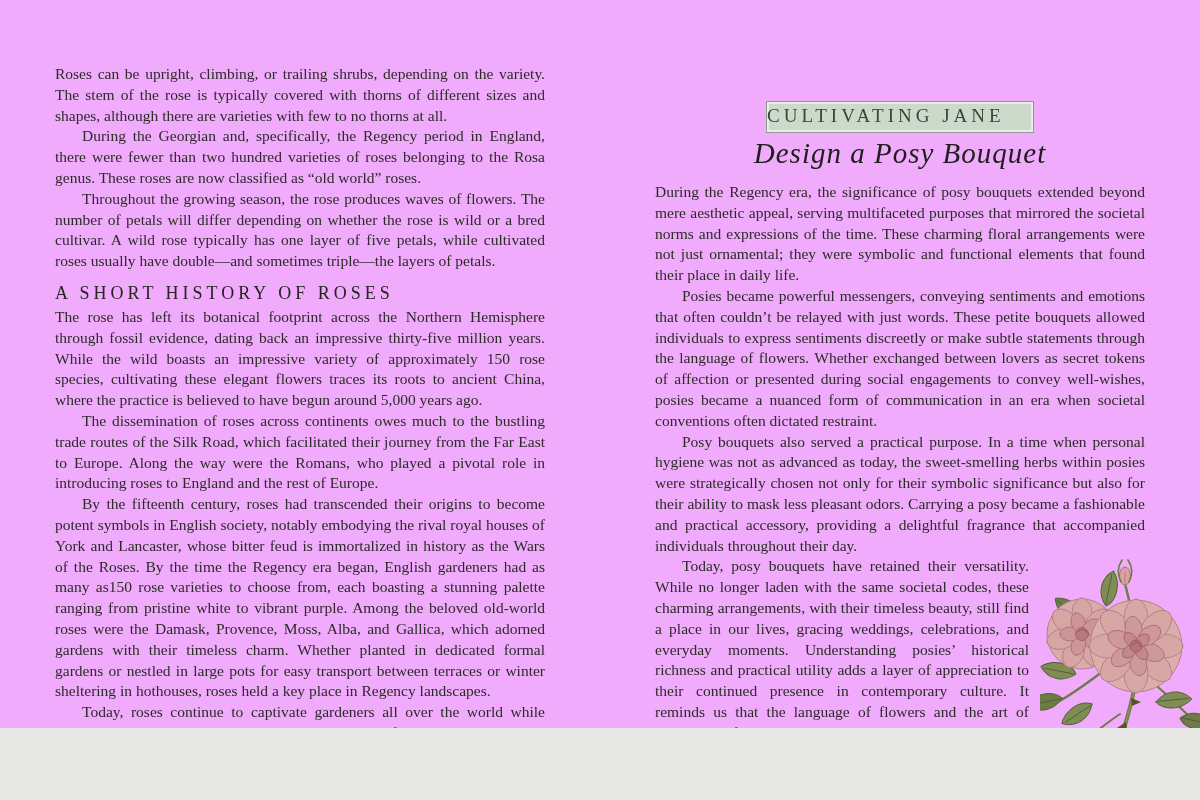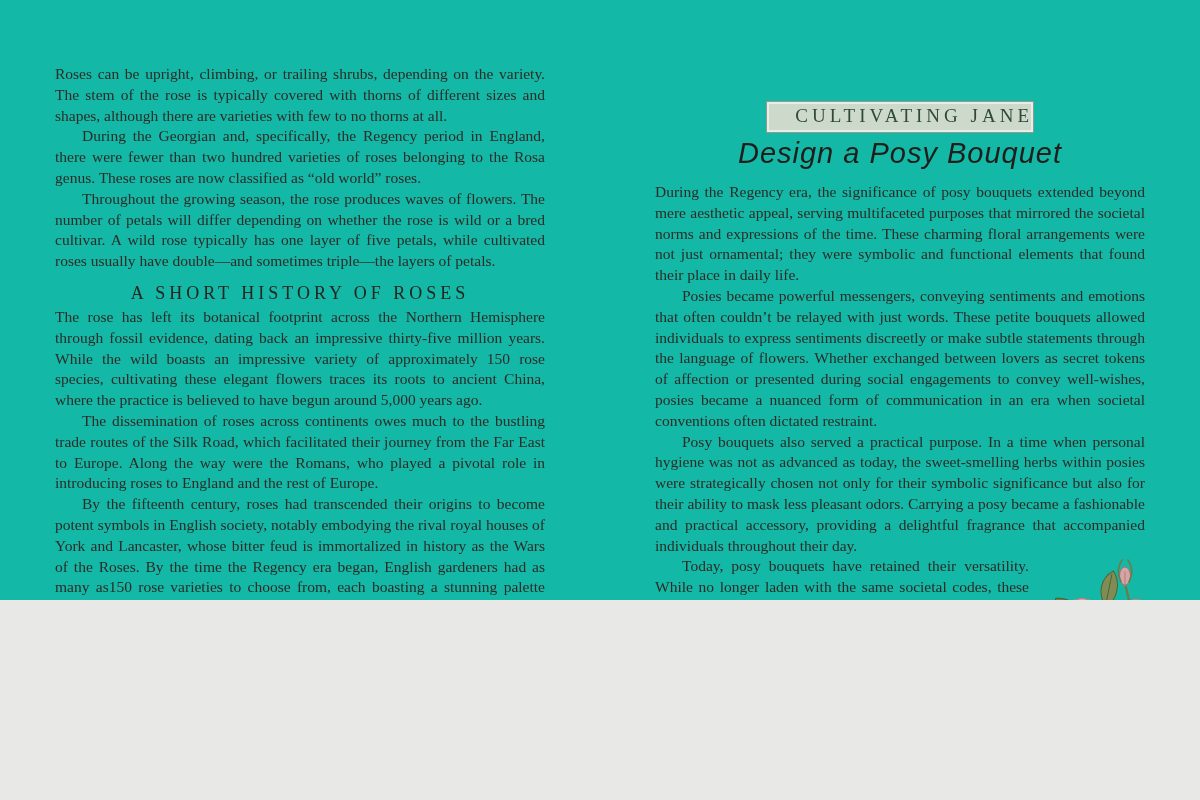--- a/index.html
+++ b/index.html
@@ -2,22 +2,22 @@
 <html><head>
 <meta charset="utf-8">
 <style>
   * { margin: 0; padding: 0; box-sizing: border-box; }
   html, body { background: #e8e8e6; }
   body { width: 1200px; height: 800px; }
 
   .spread {
     position: relative;
     width: 1200px;
-    height: 600px;
-    background: #14b8a6;
+    height: 728px;
+    background: #f0abfc;
     overflow: hidden;
     font-family: "Liberation Serif", serif;
     color: #2c2b27;
   }
 
   .page-col {
     position: absolute;
     top: 64px;
     width: 490px;
   }
@@ -32,45 +32,45 @@
     margin: 0;
   }
   p.noindent { text-indent: 0; }
   p.force-last { text-align-last: justify; }
 
   h2.section-heading {
     font-family: "Liberation Serif", serif;
     font-weight: normal;
     font-size: 18px;
     letter-spacing: 4px;
-    text-align: center;
+    text-align: left;
     color: #26251f;
     margin: 11px 0 3px 0;
     white-space: nowrap;
   }
 
   .feature-box {
     width: 268px;
     margin: 37px auto 4px auto;
     background: #ccd9cb;
     border: 1px solid #8d9c8d;
     box-shadow: inset 0 0 0 2px rgba(255,255,255,0.55);
-    text-align: right;
-    padding: 3px 0 5px 8px;
+    text-align: left;
+    padding: 3px 0 5px 0;
   }
   .feature-label {
     font-family: "Liberation Serif", serif;
     font-size: 19px;
     letter-spacing: 4px;
     color: #304a37;
     white-space: nowrap;
   }
 
   .feature-subtitle {
-    font-family: Liberation Sans, sans-serif;
+    font-family: Liberation Serif, serif;
     font-style: italic;
     font-size: 29px;
     text-align: center;
     color: #1f1e1b;
     margin: 4px 0 12px 0;
     letter-spacing: 1px;
     white-space: nowrap;
   }
 
   .rose-spacer {

